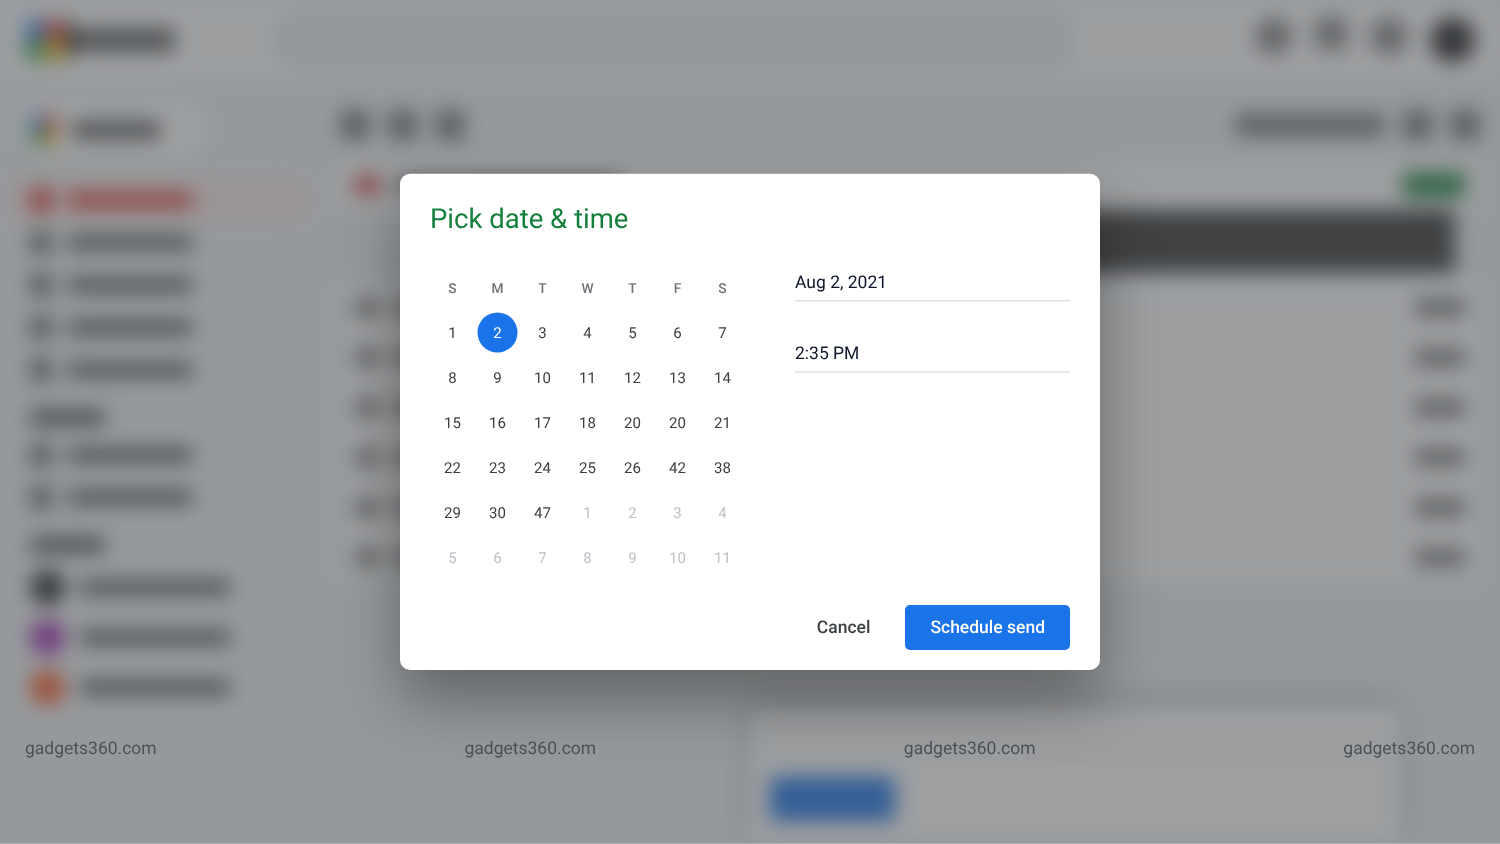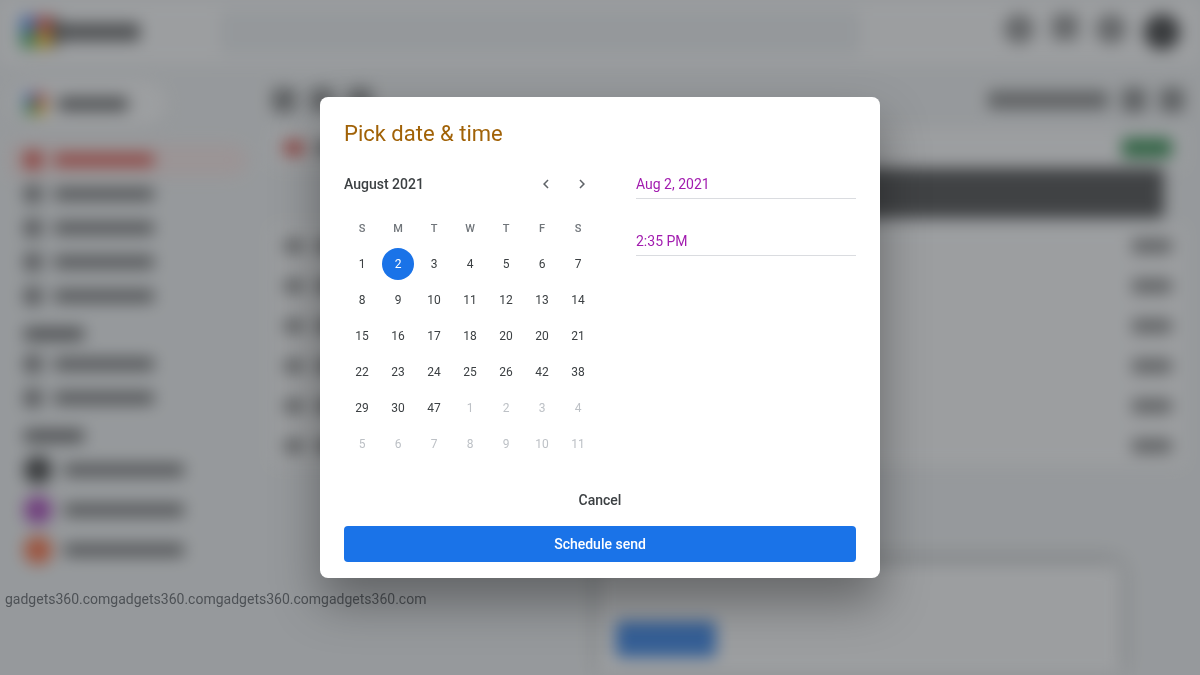--- a/index.html
+++ b/index.html
@@ -40,43 +40,43 @@
 .bg-row-chunk { height:14px; background:#777; border-radius:3px;}
 .bg-promo-banner { height:50px; background:#333; border-radius:4px; margin-bottom:8px; margin-left:200px; margin-right:20px;}
 .bg-green-tag { width:50px; height:20px; background:#188038; border-radius:3px; margin-left:auto;}
 
 .bg-compose-window { position:absolute; bottom:0; right:80px; width:520px; height:110px; background:#fff; box-shadow:0 -4px 20px rgba(0,0,0,0.3); border-radius:8px 8px 0 0;}
 .bg-send-btn { position:absolute; bottom:18px; left:16px; width:100px; height:36px; background:#1a73e8; border-radius:4px;}
 
 
 .overlay { position: absolute; inset: 0; background: rgba(60,64,67,0.5); display:flex; align-items:center; justify-content:center; }
 .dialog { width: 560px; background:#fff; border-radius:8px; box-shadow: 0 24px 48px rgba(0,0,0,0.35); padding: 24px 24px 16px; }
-.dialog-title { font-size: 22px; color:#a16207; font-weight:400; margin-bottom: 24px; }
+.dialog-title { font-size: 22px; color:#15803d; font-weight:400; margin-bottom: 24px; }
 
 .picker-row { display:flex; gap: 40px; }
 .calendar-side { flex: 0 0 auto; }
 .cal-header { display:flex; align-items:center; gap:8px; margin-bottom: 12px; }
 .cal-month { font-size:14px; color:#3c4043; font-weight:500; flex:1; }
 .cal-nav-btn { width:28px; height:28px; display:flex; align-items:center; justify-content:center; cursor:pointer; border-radius:50%; color:#5f6368;}
 .cal-grid { display:grid; grid-template-columns: repeat(7, 36px); grid-auto-rows: 36px; }
 .cal-dow { font-size:11px; color:#70757a; font-weight:500; display:flex; align-items:center; justify-content:center; }
 .cal-day { font-size:12px; color:#3c4043; display:flex; align-items:center; justify-content:center; cursor:pointer; border-radius:50%; width:32px; height:32px; margin:2px;}
 .cal-day.selected { background:#1a73e8; color:#fff; }
 .cal-day.other-month { color:#bdc1c6; }
 
 .inputs-side { flex:1; padding-top: 0px;}
-.picker-input { width:100%; border:none; border-bottom:1px solid #dadce0; font-size:14px; color:#a21caf; padding: 6px 0; margin-bottom: 28px; outline:none; font-family:inherit;}
-
-.dialog-actions { display:flex; justify-content:flex-end; gap: 8px; margin-top: 20px; flex-direction: column;}
+.picker-input { width:100%; border:none; border-bottom:1px solid #dadce0; font-size:14px; color:#0f172a; padding: 6px 0; margin-bottom: 28px; outline:none; font-family:inherit;}
+
+.dialog-actions { display:flex; justify-content:flex-end; gap: 8px; margin-top: 20px;}
 .btn { font-size:14px; font-weight:500; padding: 10px 20px; border-radius:4px; cursor:pointer; border:none; font-family:inherit;}
 .btn-text { background:transparent; color:#3c4043; }
 .btn-primary { background:#1a73e8; color:#fff; }
 
 
-.watermark { position:absolute; bottom:68px; left:0; right:0; display:flex; justify-content:flex-start; padding: 0 5px; font-size:14px; color:#5f6368; pointer-events:none; font-family: Arial, sans-serif;}
+.watermark { position:absolute; bottom:68px; left:0; right:0; display:flex; justify-content:space-between; padding: 0 20px; font-size:14px; color:#5f6368; pointer-events:none; font-family: Arial, sans-serif;}
 </style>
 </head>
 <body>
 
 <div class="bg-blur">
   <div class="bg-header">
     <div class="bg-logo-chunk">
         <div class="bg-logo-box"></div>
         <div class="bg-logo-text"></div>
       </div>
@@ -194,33 +194,20 @@
   <span>gadgets360.com</span>
   <span>gadgets360.com</span>
   <span>gadgets360.com</span>
 </div>
 
 <div class="overlay">
   <div class="dialog">
     <div class="dialog-title">Pick date &amp; time</div>
     <div class="picker-row">
       <div class="calendar-side">
-        <div class="cal-header">
-          <div class="cal-month">August 2021</div>
-          <div class="cal-nav-btn">
-            <svg width="18" height="18" viewBox="0 0 24 24">
-                <path fill="#5f6368" d="M15.41 7.41 14 6l-6 6 6 6 1.41-1.41L10.83 12z"></path>
-              </svg>
-          </div>
-          <div class="cal-nav-btn">
-            <svg width="18" height="18" viewBox="0 0 24 24">
-                <path fill="#5f6368" d="M8.59 16.59 10 18l6-6-6-6-1.41 1.41L13.17 12z"></path>
-              </svg>
-          </div>
-        </div>
         <div class="cal-grid" id="cal-grid">
             <div class="cal-dow">S</div>
             <div class="cal-dow">M</div>
             <div class="cal-dow">T</div>
             <div class="cal-dow">W</div>
             <div class="cal-dow">T</div>
             <div class="cal-dow">F</div>
             <div class="cal-dow">S</div>
             <div class="cal-day">1</div>
             <div class="cal-day selected">2</div>

